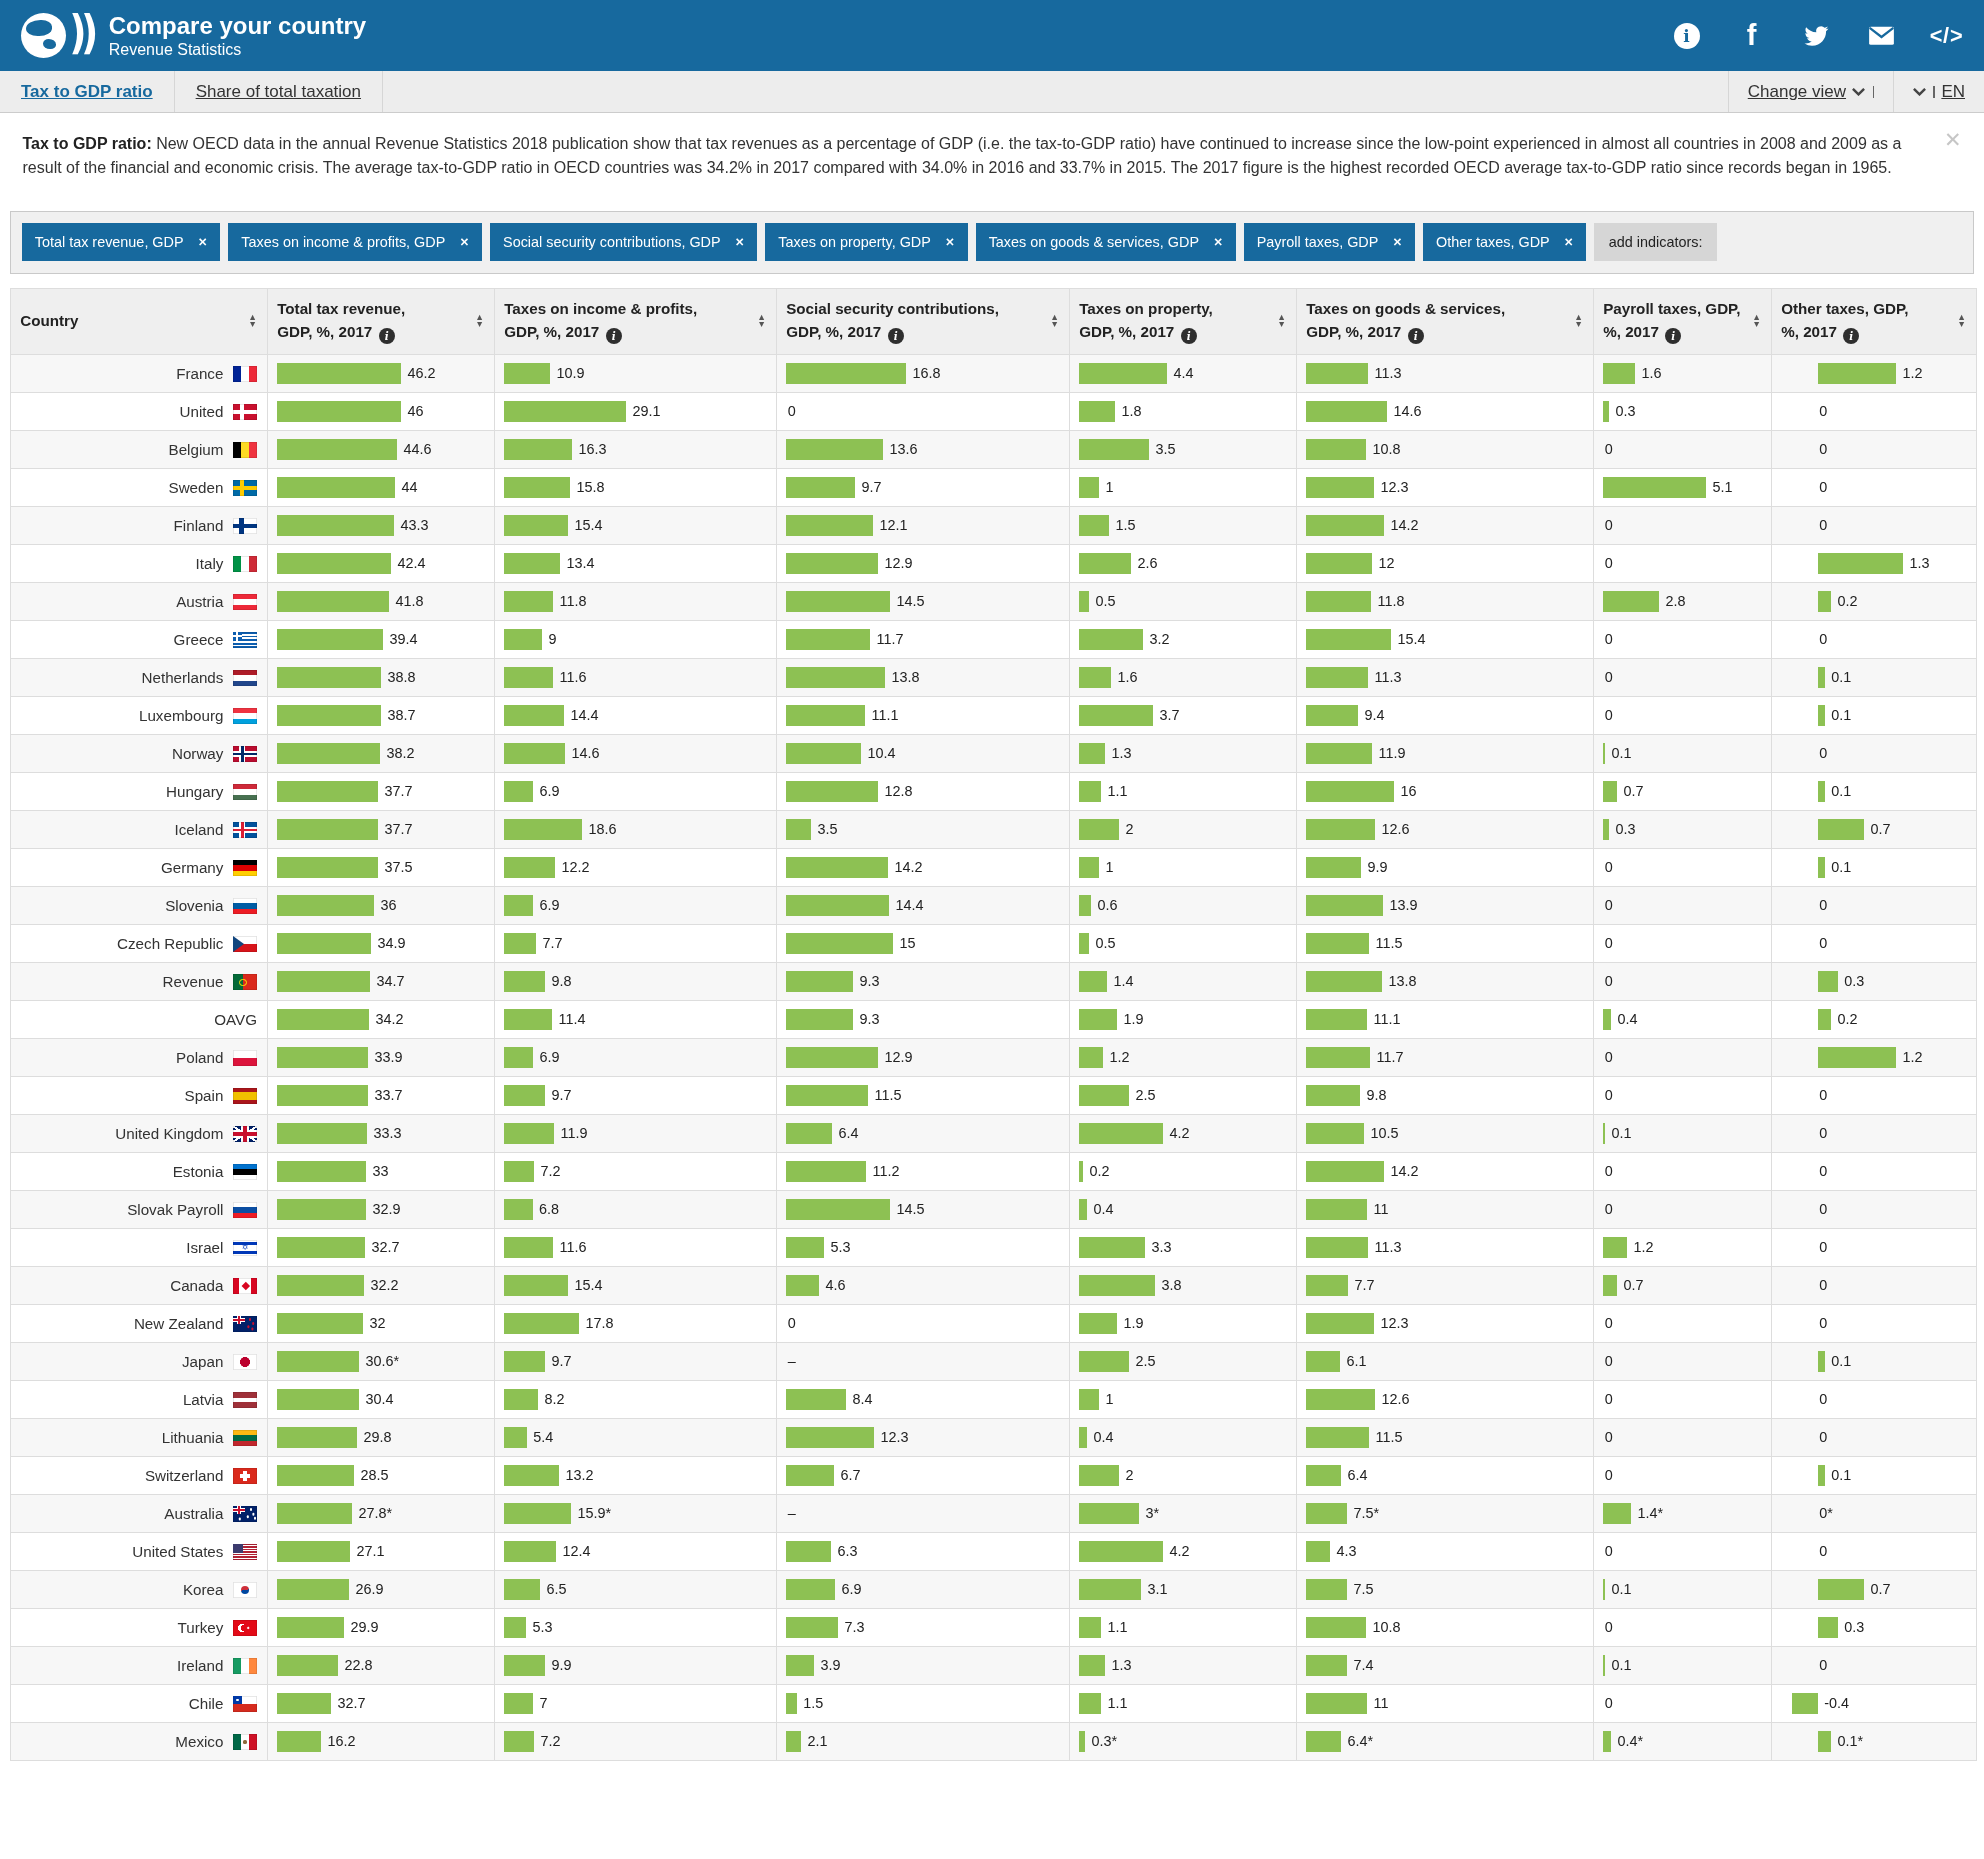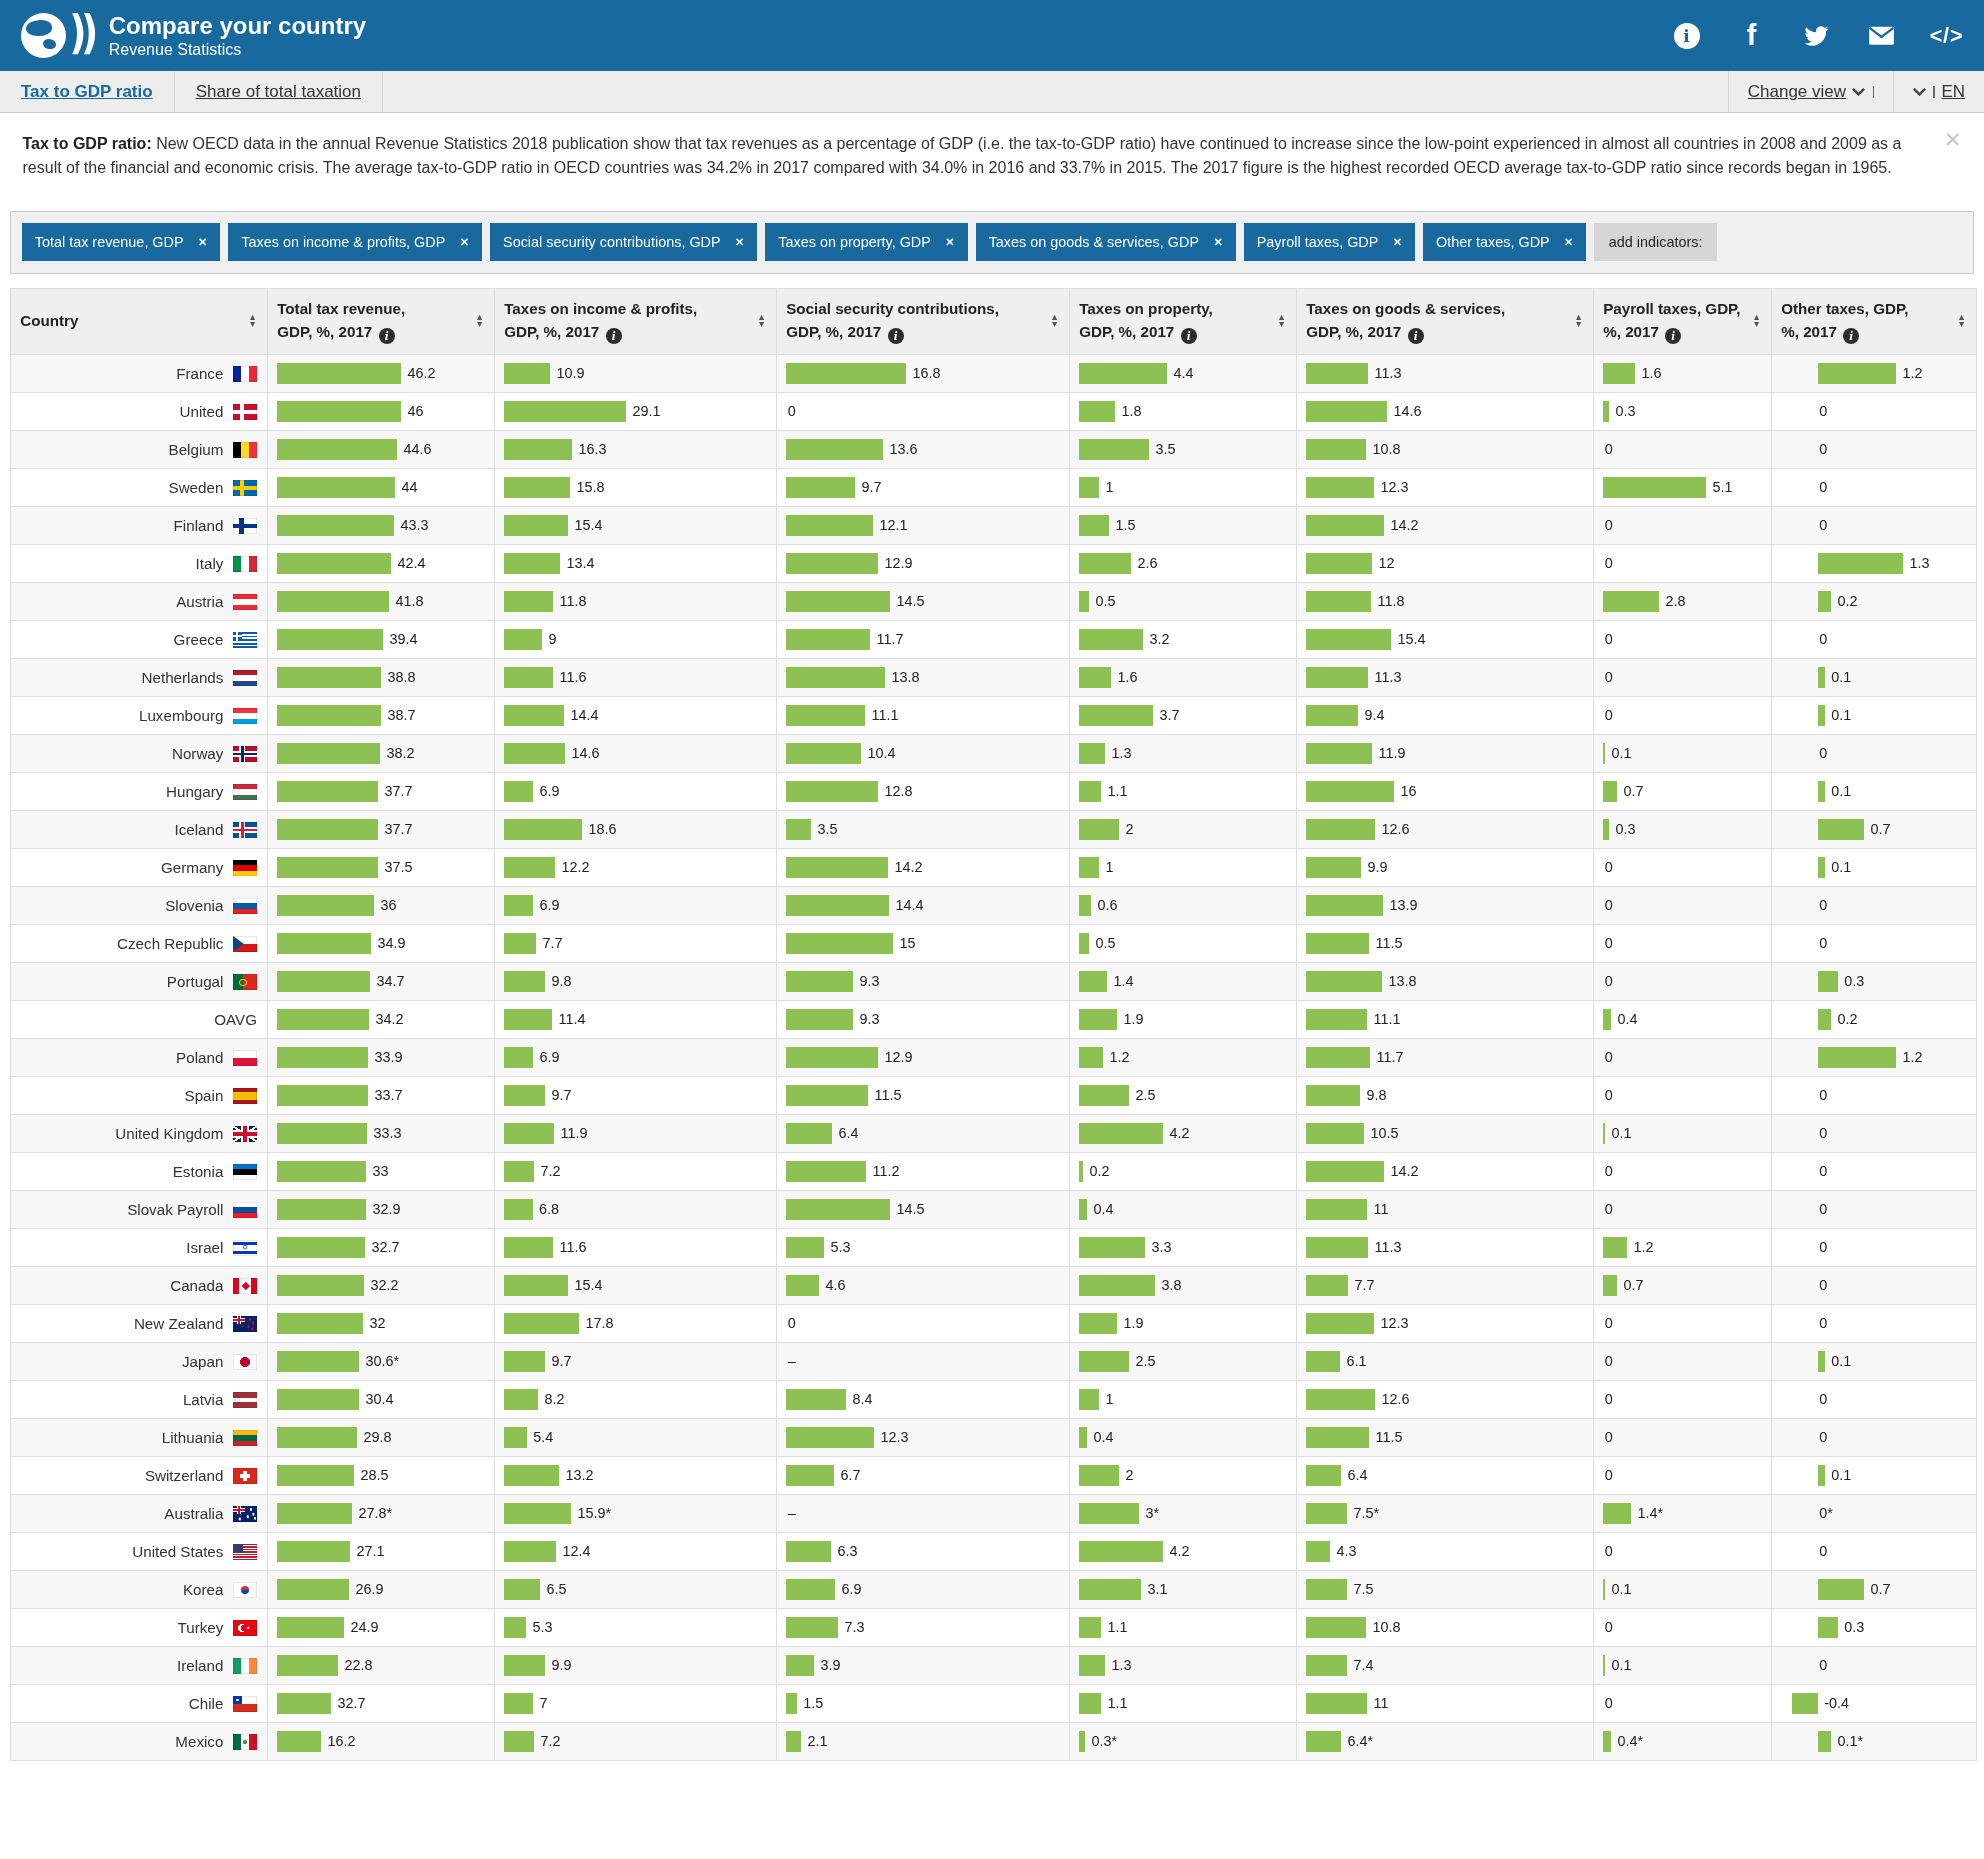--- a/index.html
+++ b/index.html
@@ -1008,21 +1008,21 @@
               <span class="val" style="margin-left: 1.6px;">0</span>
             </div>
           </td>
           <td>
             <div class="cellbar">
               <span class="val" style="margin-left: 38px;">0</span>
             </div>
           </td>
         </tr>
         <tr>
-          <td class="country-cell"><span class="cname">Portugal</span><span class="flag pt"></span></td>
+          <td class="country-cell"><span class="cname">Revenue</span><span class="flag pt"></span></td>
           <td>
             <div class="cellbar">
               <span class="bar" style="width: 93px; background: rgb(141, 193, 83); margin-left: 0px;"></span>
               <span class="val">34.7</span>
             </div>
           </td>
           <td>
             <div class="cellbar">
               <span class="bar" style="width: 41px; background: rgb(141, 193, 83); margin-left: 0px;"></span>
               <span class="val">9.8</span>
@@ -1752,21 +1752,21 @@
               <span class="bar" style="width: 46px; background: rgb(141, 193, 83); margin-left: 37px;"></span>
               <span class="val">0.7</span>
             </div>
           </td>
         </tr>
         <tr>
           <td class="country-cell"><span class="cname">Turkey</span><span class="flag tr"></span></td>
           <td>
             <div class="cellbar">
               <span class="bar" style="width: 67px; background: rgb(141, 193, 83); margin-left: 0px;"></span>
-              <span class="val">24.9</span>
+              <span class="val">29.9</span>
             </div>
           </td>
           <td>
             <div class="cellbar">
               <span class="bar" style="width: 22px; background: rgb(141, 193, 83); margin-left: 0px;"></span>
               <span class="val">5.3</span>
             </div>
           </td>
           <td>
             <div class="cellbar">

